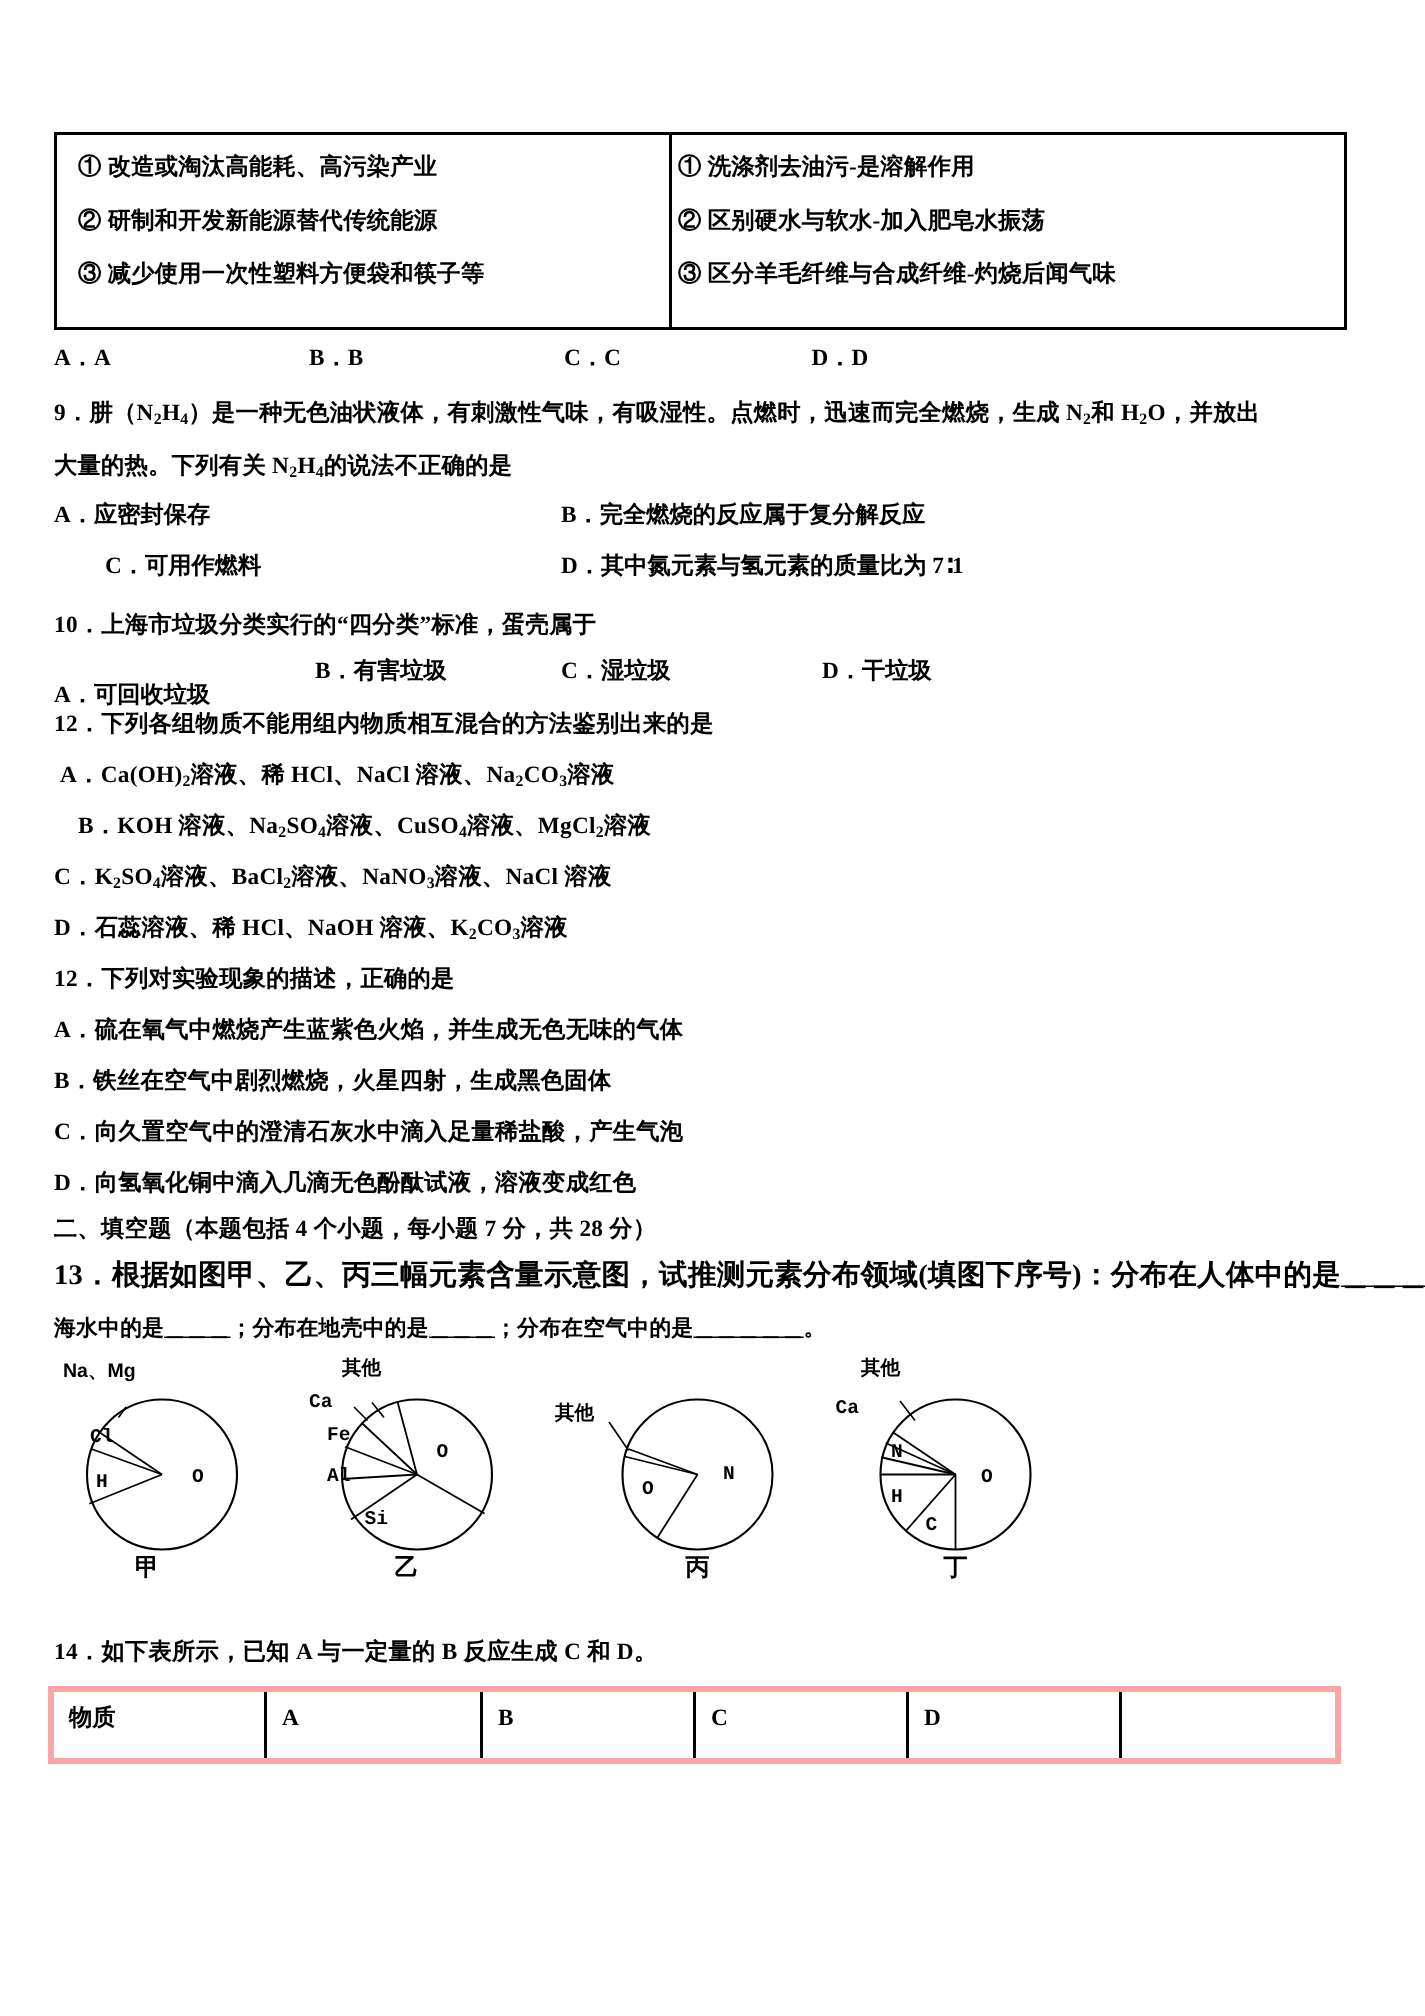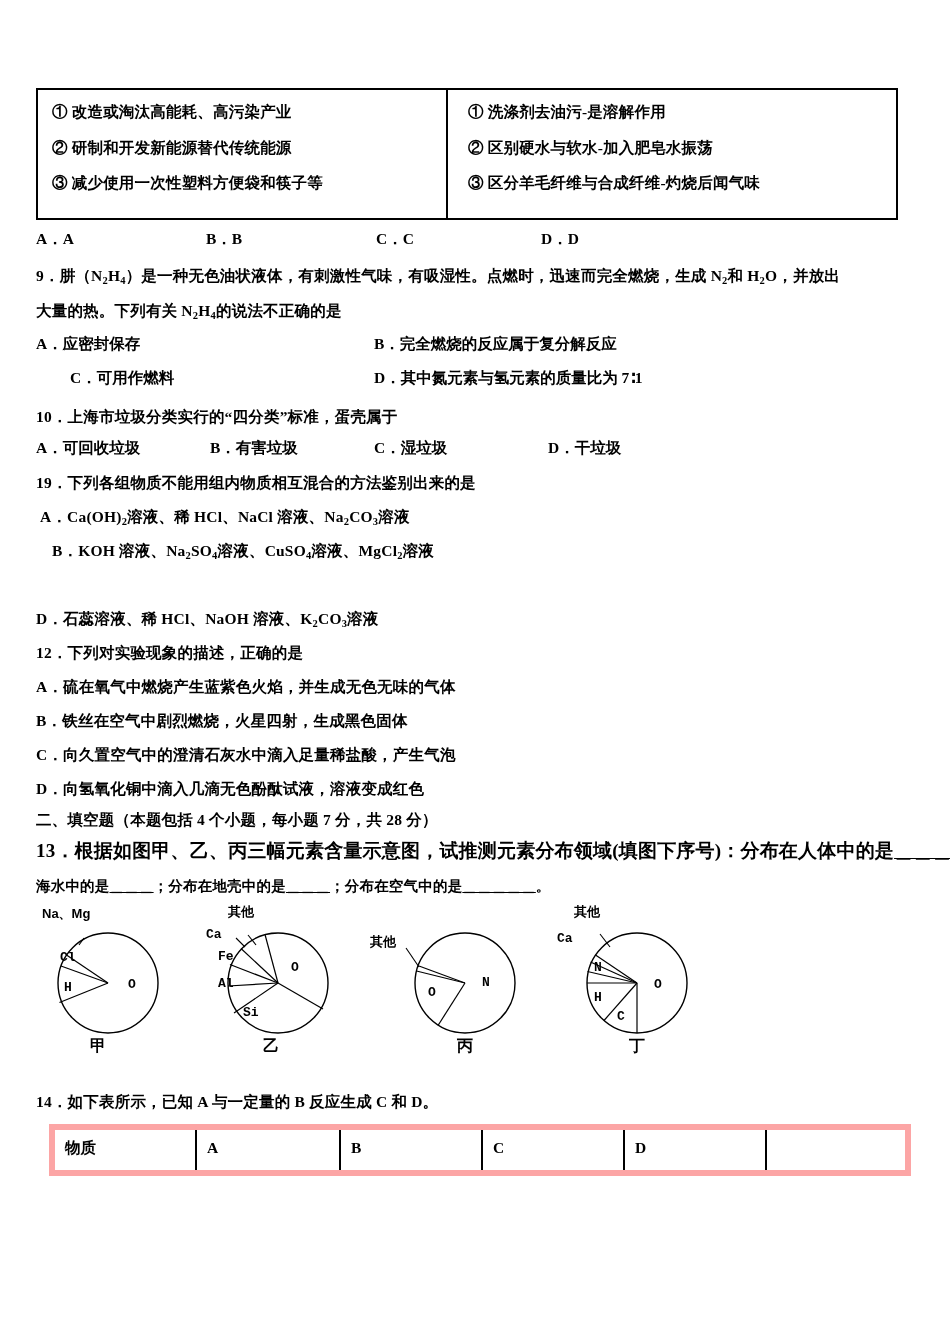--- a/index.html
+++ b/index.html
@@ -32,21 +32,21 @@
     border: 2px solid #000;
     box-sizing: border-box;
     display: flex;
   }
   .opt-col {
     box-sizing: border-box;
     padding: 14px 0 0 14px;
     flex: 0 0 410px;
   }
   .opt-col.left { border-right: 2px solid #000; }
-  .opt-col.right { flex: 1 1 auto; padding-left: 20px; }
+  .opt-col.right { flex: 1 1 auto; padding-left: 4px; }
   .opt-line {
     font-size: 15.5px;
     font-weight: 700;
     line-height: 1;
     margin-bottom: 20px;
     white-space: nowrap;
     letter-spacing: 0.2px;
   }
 
   
@@ -110,25 +110,25 @@
   .pie-label-cn {
     font-family: "Liberation Sans", "DejaVu Sans", sans-serif;
     font-size: 13px;
     font-weight: 700;
     fill: #000;
   }
 
   
   .q14-table {
     position: absolute;
-    left: 49px;
+    left: 32px;
     top: 1124px;
     width: 862px;
     height: 52px;
-    border: 6px solid #fca5a5;
+    border: 4px solid #fca5a5;
     box-sizing: border-box;
     display: flex;
   }
   .q14-cell {
     box-sizing: border-box;
     border-right: 2px solid #000;
     padding: 10px 0 0 10px;
     font-size: 15.5px;
     font-weight: 700;
     line-height: 1;
@@ -175,32 +175,33 @@
     <span style="left:0px;">A．应密封保存</span>
     <span style="left:338px;">B．完全燃烧的反应属于复分解反应</span>
   </div>
   <div class="choice-row" style="left:36px; top:370px;">
     <span style="left:0px;margin-left:34px;">C．可用作燃料</span>
     <span style="left:338px;">D．其中氮元素与氢元素的质量比为 7∶1</span>
   </div>
 
   <div class="txt" style="left:36px; top:409px;">10．上海市垃圾分类实行的“四分类”标准，蛋壳属于</div>
   <div class="choice-row" style="left:36px; top:440px;">
-    <span style="left:0px;">A．可回收垃圾</span>
+    <span style="left:0px;margin-top:16px;">A．可回收垃圾</span>
     <span style="left:174px;">B．有害垃圾</span>
     <span style="left:338px;">C．湿垃圾</span>
     <span style="left:512px;">D．干垃圾</span>
   </div>
 
-  <div class="txt" style="left:36px; top:475px;">19．下列各组物质不能用组内物质相互混合的方法鉴别出来的是</div>
+  <div class="txt" style="left:36px; top:475px;">12．下列各组物质不能用组内物质相互混合的方法鉴别出来的是</div>
 
   <div class="txt" style="left:40px; top:509px;"><span>A．Ca(OH)</span><sub>2</sub><span>溶液、稀 HCl、NaCl 溶液、Na</span><sub>2</sub><span>CO</span><sub>3</sub><span>溶液</span></div>
 
   <div class="txt" style="left:36px; top:543px;margin-left:16px;"><span>B．KOH 溶液、Na</span><sub>2</sub><span>SO</span><sub>4</sub><span>溶液、CuSO</span><sub>4</sub><span>溶液、MgCl</span><sub>2</sub><span>溶液</span></div>
 
+  <div class="txt" style="left:36px; top:577px;"><span>C．K</span><sub>2</sub><span>SO</span><sub>4</sub><span>溶液、BaCl</span><sub>2</sub><span>溶液、NaNO</span><sub>3</sub><span>溶液、NaCl 溶液</span></div>
 
   <div class="txt" style="left:36px; top:611px;"><span>D．石蕊溶液、稀 HCl、NaOH 溶液、K</span><sub>2</sub><span>CO</span><sub>3</sub><span>溶液</span></div>
 
   <div class="txt" style="left:36px; top:645px;">12．下列对实验现象的描述，正确的是</div>
   <div class="txt" style="left:36px; top:679px;">A．硫在氧气中燃烧产生蓝紫色火焰，并生成无色无味的气体</div>
   <div class="txt" style="left:36px; top:713px;">B．铁丝在空气中剧烈燃烧，火星四射，生成黑色固体</div>
   <div class="txt" style="left:36px; top:747px;">C．向久置空气中的澄清石灰水中滴入足量稀盐酸，产生气泡</div>
   <div class="txt" style="left:36px; top:781px;">D．向氢氧化铜中滴入几滴无色酚酞试液，溶液变成红色</div>
 
   <div class="txt" style="left:36px; top:812px;">二、填空题（本题包括 4 个小题，每小题 7 分，共 28 分）</div>

